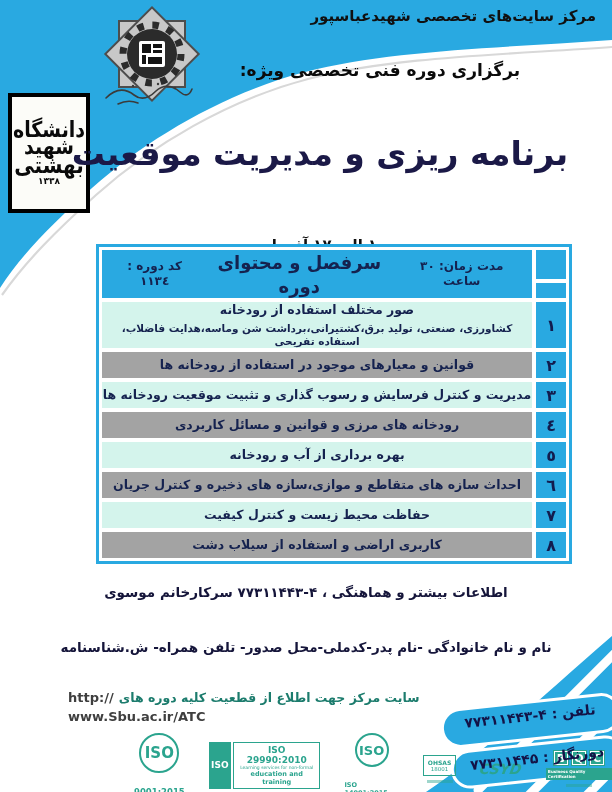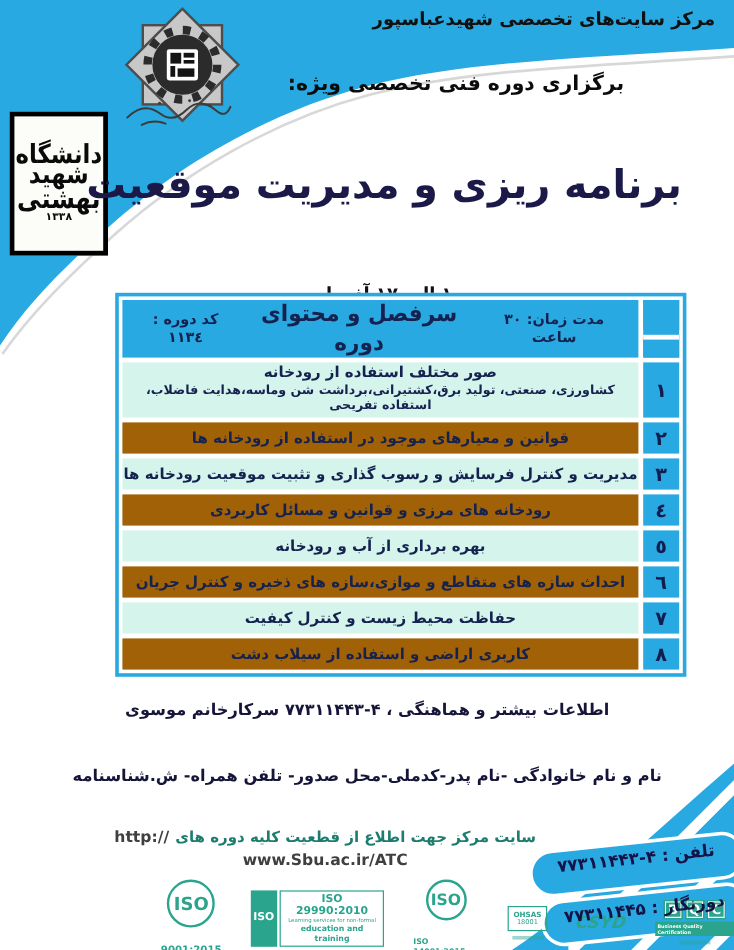--- a/index.html
+++ b/index.html
@@ -60,29 +60,29 @@
     flex:1; display:flex; align-items:center; justify-content:center;
     color:#15224f; font-weight:bold; font-size:12.5px; text-align:center; line-height:1.25;
   }
   .thead{height:48px;}
   .thead .tcell{background:#29a9e1; justify-content:space-between; padding:0 10px;}
   .thead .small{font-size:12px;}
   .thead .big{font-size:18px; transform:scaleY(1.05);}
   .r-tall{height:46px;}
   .r{height:26px;}
   .shade-light .tcell{background:#d4f4ec;}
-  .shade-blue  .tcell{background:#a16207;}
-  .cell-col{flex-direction:column; justify-content:flex-start; gap:1px;}
+  .shade-blue  .tcell{background:#a3a3a3;}
+  .cell-col{flex-direction:column; justify-content:space-between; gap:1px;}
   .cell-col .sub{font-size:10.5px; font-weight:bold;}
 
   
   .contact{position:absolute; left:56px; width:500px; text-align:center; direction:rtl;
     font-size:13.5px; font-weight:bold; color:#15153a;}
   .c1{top:584px;} .c2{top:612px; text-decoration:underline;} .c3{top:639px;}
-  .website{position:absolute; top:687px; left:56px; width:430px; text-align:center; direction:rtl;}
+  .website{position:absolute; top:687px; left:68px; width:430px; text-align:left; direction:rtl;}
   .website .lbl{font-size:12.5px; font-weight:bold; color:#1c7c6d;}
   .website .url{font-size:13px; font-weight:bold; color:#3f3f3f; direction:ltr; unicode-bidi:embed;}
 
   
   .certs{position:absolute; top:733px; left:134px; display:flex; align-items:center; gap:24px; color:#2ba48e;}
   .cert{display:flex; flex-direction:column; align-items:center;}
   .iso-ring{width:40px; height:40px; border:2px solid #2ba48e; border-radius:50%;
     display:flex; align-items:center; justify-content:center; font-size:15px; font-weight:bold;}
   .iso-sub{font-size:8.5px; font-weight:bold; margin-top:14px;}
   .cert-row{display:flex; align-items:stretch; gap:2px;}

